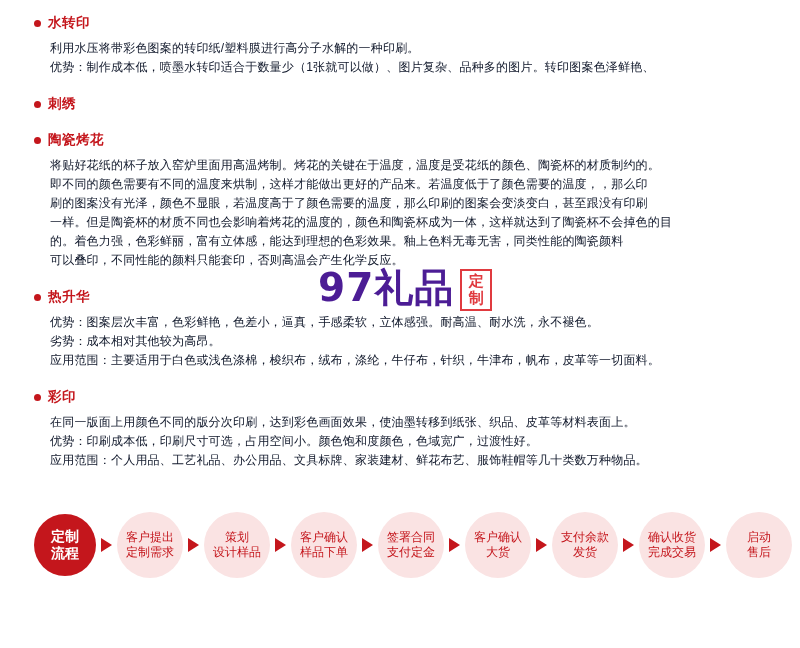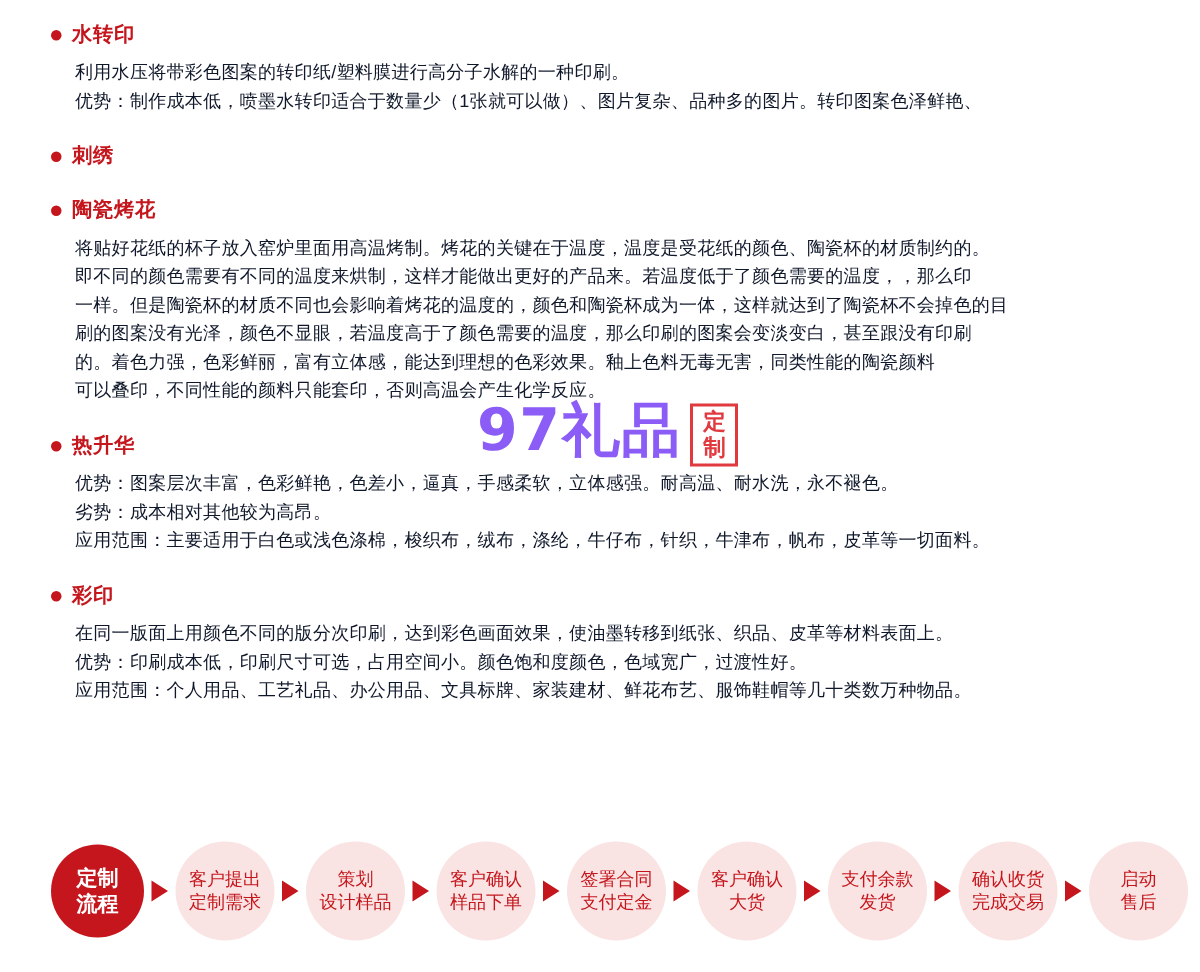--- a/index.html
+++ b/index.html
@@ -59,21 +59,21 @@
   .watermark {
     position: absolute;
     left: 318px;
     top: 268px;
     display: flex;
     align-items: flex-start;
     z-index: 5;
     pointer-events: none;
   }
   .wm-text {
-    color: #8b5cf6;
+    color: #4c1d95;
     font-size: 39px;
     font-weight: bold;
     letter-spacing: 1px;
     font-family: "DejaVu Sans", "Liberation Sans", sans-serif;
     line-height: 40px;
   }
   .wm-box {
     margin-left: 6px;
     margin-top: 1px;
     border: 2px solid #e03a3f;
@@ -84,21 +84,21 @@
     padding: 2px 4px;
     width: 20px;
     text-align: center;
     font-family: "DejaVu Sans", "Liberation Sans", sans-serif;
   }
 
   
   .flow {
     position: absolute;
     left: 34px;
-    top: 561px;
+    top: 512px;
     display: flex;
     align-items: center;
   }
   .flow-badge {
     width: 62px;
     height: 62px;
     border-radius: 50%;
     background: #c4161c;
     color: #ffffff;
     display: flex;
@@ -159,22 +159,22 @@
   </div>
 
   <div class="section" style="margin-top:18px;">
     <div class="sec-head">
       <span class="bullet"></span>
       <span class="sec-title">陶瓷烤花</span>
     </div>
     <div class="body-lines">
       <div class="line">将贴好花纸的杯子放入窑炉里面用高温烤制。烤花的关键在于温度，温度是受花纸的颜色、陶瓷杯的材质制约的。</div>
       <div class="line">即不同的颜色需要有不同的温度来烘制，这样才能做出更好的产品来。若温度低于了颜色需要的温度，，那么印</div>
+      <div class="line">刷的图案没有光泽，颜色不显眼，若温度高于了颜色需要的温度，那么印刷的图案会变淡变白，甚至跟没有印刷</div>
       <div class="line">一样。但是陶瓷杯的材质不同也会影响着烤花的温度的，颜色和陶瓷杯成为一体，这样就达到了陶瓷杯不会掉色的目</div>
-      <div class="line">刷的图案没有光泽，颜色不显眼，若温度高于了颜色需要的温度，那么印刷的图案会变淡变白，甚至跟没有印刷</div>
       <div class="line">的。着色力强，色彩鲜丽，富有立体感，能达到理想的色彩效果。釉上色料无毒无害，同类性能的陶瓷颜料</div>
       <div class="line">可以叠印，不同性能的颜料只能套印，否则高温会产生化学反应。</div>
     </div>
   </div>
 
   <div class="section" style="margin-top:18px;">
     <div class="sec-head">
       <span class="bullet"></span>
       <span class="sec-title">热升华</span>
     </div>

